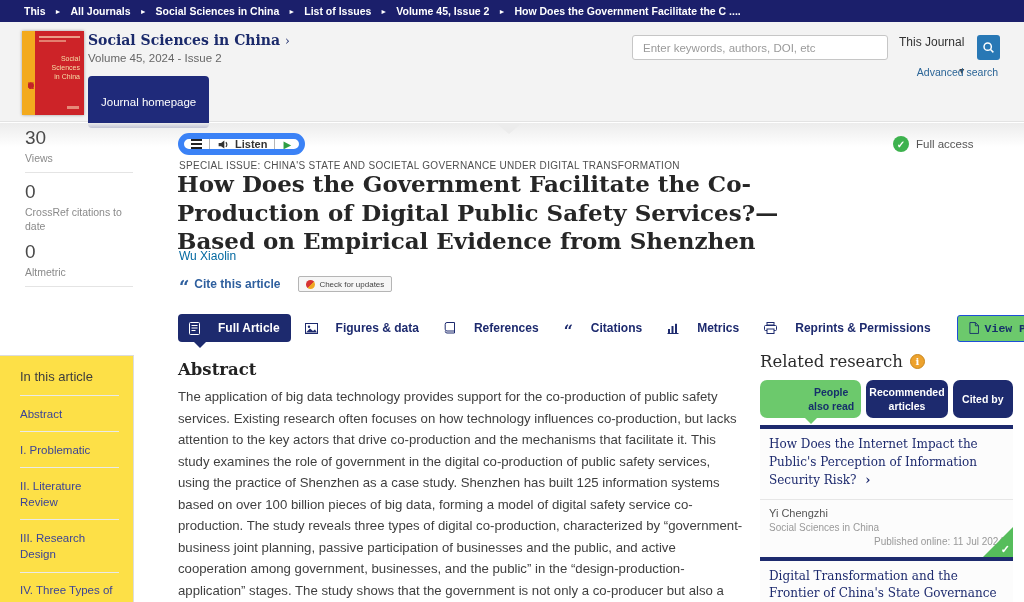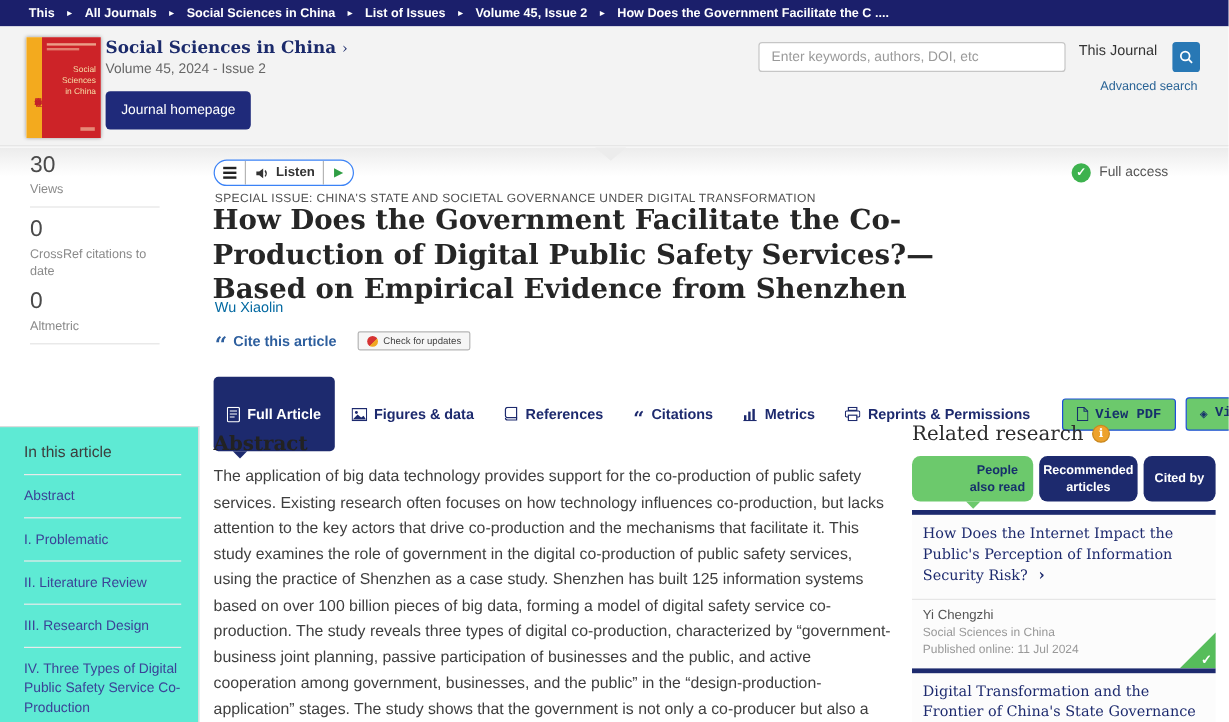--- a/index.html
+++ b/index.html
@@ -20,45 +20,45 @@
   .cover-body { flex:1; background:#cd2328; position:relative; }
   .cover-topline { position:absolute; top:5px; left:4px; right:4px; height:1.5px; background:rgba(255,240,200,.6); }
   .cover-topline::after { content:""; position:absolute; top:4px; left:0; right:14px; height:1.5px; background:rgba(255,240,200,.45); }
   .cover-title { position:absolute; top:23px; right:4px; color:#f6dfa8; font-size:7px; line-height:1.3; text-align:right; white-space:pre-line; }
   .cover-foot { position:absolute; bottom:6px; right:5px; width:12px; height:3px; background:rgba(255,240,200,.5); }
 
   .journal-meta { position:absolute; left:88px; top:10px; }
   .journal-name { font-family:"DejaVu Serif", serif; font-weight:700; font-size:14px; color:#1b2a6b; cursor:pointer; }
   .jarrow { font-size:12px; font-weight:400; }
   .journal-issue { margin-top:4px; font-size:11.5px; color:#666; cursor:pointer; }
-  .homepage-btn { margin-top:12px; background:#1f2a7a; color:#fff; font-size:11.5px; padding:10px 13px; border:none; border-radius:4px;
+  .homepage-btn { margin-top:12px; background:#1f2a7a; color:#fff; font-size:11.5px; padding:20px 13px; border:none; border-radius:4px;
     font-family:"Liberation Sans", sans-serif; cursor:pointer; }
 
   .search-input { position:absolute; left:632px; top:13px; width:256px; height:25px; border:1px solid #c6c6c6; border-radius:3px;
     padding:0 10px; font-size:11.5px; color:#333; background:#fff; font-family:"Liberation Sans", sans-serif; }
   .search-input::placeholder { color:#9a9a9a; }
-  .search-scope { position:absolute; left:899px; top:13px; height:25px; display:flex; align-items:flex-start; gap:16px; font-size:12px; color:#333; cursor:pointer; }
+  .search-scope { position:absolute; left:899px; top:13px; height:25px; display:flex; align-items:flex-end; gap:16px; font-size:12px; color:#333; cursor:pointer;flex-direction:column; }
   .scope-chev { font-size:10px; color:#444; }
   .search-btn { position:absolute; left:977px; top:13px; width:23px; height:25px; background:#2878b5; border:none; border-radius:3px;
     display:flex; align-items:center; justify-content:center; cursor:pointer; }
   .adv-search { position:absolute; top:44px; right:26px; font-size:10.5px; color:#2a6496; text-decoration:none; cursor:pointer; }
 
   .header-notch { position:absolute; top:123px; left:496px; width:0; height:0;
     border-left:13px solid transparent; border-right:13px solid transparent; border-top:11px solid #ececec; }
   .hero-gradient { position:absolute; top:123px; left:0; width:100%; height:24px; background:linear-gradient(#ececec, rgba(255,255,255,0)); }
 
   
   .metrics { position:absolute; left:25px; top:127px; width:108px; }
   .metric-value { font-size:19px; color:#4a4a4a; }
   .metric-label { font-size:10.5px; color:#8a8a8a; margin:2px 0 7px; line-height:1.35; }
   .metric-divider { border-top:1px solid #e4e4e4; margin:2px 0 8px; }
 
   
   .listen-widget { position:absolute; left:178px; top:133px; height:22px; display:inline-flex; align-items:stretch;
-    border:1px solid #3b82f6; border-radius:11px; background:#fff; overflow:hidden; cursor:pointer; }
+    border:6px solid #3b82f6; border-radius:11px; background:#fff; overflow:hidden; cursor:pointer; }
   .listen-seg { display:flex; align-items:center; padding:0 7px; }
   .seg-menu { border-right:1px solid #b5b5b5; }
   .hamburger { width:11px; display:flex; flex-direction:column; gap:2px; }
   .hamburger i { height:2px; background:#222; }
   .seg-listen { gap:5px; font-size:11px; font-weight:700; color:#333; }
   .seg-play { border-left:1px solid #b5b5b5; color:#2f9e44; font-size:10px; padding:0 8px; }
 
   .special-issue { position:absolute; left:179px; top:160px; font-size:10px; color:#4f4f4f; letter-spacing:.3px; }
   .article-title { position:absolute; left:177px; top:170px; width:645px; font-family:"DejaVu Serif", serif;
     font-size:23px; line-height:28.5px; color:#262626; font-weight:700; }
@@ -72,35 +72,35 @@
   .check-badge { margin-left:18px; display:flex; align-items:center; gap:4px; border:1px solid #b5b5b5; background:#f6f6f6;
     border-radius:2px; padding:2.5px 7px; font-size:8px; color:#444; cursor:pointer; }
   .crossmark { width:9px; height:9px; border-radius:50%; background:linear-gradient(135deg, #d63333 55%, #f0a623 55%); }
 
   .full-access { position:absolute; left:893px; top:136px; display:flex; align-items:center; gap:7px; font-size:11.5px; color:#555; }
   .fa-check { width:16px; height:16px; border-radius:50%; background:#3db24e; color:#fff; font-size:10px; font-weight:700;
     display:flex; align-items:center; justify-content:center; }
 
   
   .tabbar { position:absolute; left:178px; top:314px; display:flex; align-items:center; gap:3px; }
-  .tab { position:relative; display:flex; align-items:center; gap:6px; padding:24px 11px; font-size:12px; font-weight:700;
+  .tab { position:relative; display:flex; align-items:center; gap:18px; padding:7px 11px; font-size:12px; font-weight:700;
     color:#1d2a6e; border-radius:4px; white-space:nowrap; cursor:pointer; }
   .tab.active { background:#1d2a6e; color:#fff; }
   .tab-pointer { position:absolute; left:16px; top:100%; width:0; height:0;
     border-left:6px solid transparent; border-right:6px solid transparent; border-top:6px solid #1d2a6e; }
   .tab-quote { font-family:"DejaVu Serif", serif; font-size:16px; line-height:6px; position:relative; top:4px; }
   .view-btn { display:flex; align-items:flex-start; gap:6px; margin-left:12px; padding:6px 11px; background:#6cc96c;
     border:1px solid #1d4ed8; border-radius:3px; font-size:11.5px; font-weight:700; color:#16306b;
     font-family:Liberation Mono, monospace; white-space:nowrap; cursor:pointer; }
   .view-btn.epub { margin-left:5px; }
   .epub-glyph { font-size:11px; }
 
   
-  .toc { position:absolute; left:0; top:355px; width:166px; height:247px; border-top:1px solid #dcdcdc; border-right:1px solid #dcdcdc;
-    padding:0 14px 0 20px; overflow:hidden; background:#5eead4; }
+  .toc { position:absolute; left:0; top:355px; width:134px; height:247px; border-top:1px solid #dcdcdc; border-right:1px solid #dcdcdc;
+    padding:0 14px 0 20px; overflow:hidden; background:#fde047; }
   .toc-title { font-size:13px; color:#3d3d3d; padding:13px 0 11px; }
   .toc-item { border-top:1px solid #eaeaea; padding:9.5px 0; font-size:11.5px; color:#3b4397; line-height:1.4; cursor:pointer; }
 
   
   .abstract-heading { position:absolute; left:178px; top:360px; font-family:"DejaVu Serif", serif; font-size:16.5px; color:#222; font-weight:700; }
   .abstract-text { position:absolute; left:178px; top:386px; width:567px; height:216px; overflow:hidden;
     font-size:13.2px; line-height:21.5px; color:#3f3f3f; }
 
   
   .related { position:absolute; left:760px; top:352px; width:253px; }
@@ -113,21 +113,21 @@
   .rel-tab.active { background:#6cc96c; color:#16306b;padding-left:44px; }
   .rel-pointer { position:absolute; top:100%; left:50%; transform:translateX(-50%); width:0; height:0;
     border-left:6px solid transparent; border-right:6px solid transparent; border-top:6px solid #6cc96c; }
   .rel-cards { margin-top:7px; }
   .rel-card { position:relative; border-top:4px solid #1d2a6e; background:#fcfcfc; }
   .rel-title { padding:7px 9px 9px; font-family:"DejaVu Serif", serif; font-size:12px; line-height:1.45; color:#1d2a6e; cursor:pointer; }
   .rel-chev { font-weight:700; margin-left:5px; font-size:13px; }
   .rel-meta { border-top:1px solid #e6e6e6; padding:7px 9px 10px; }
   .rel-author { font-size:11px; color:#555; margin-bottom:3px; }
   .rel-journal { font-size:10px; color:#999; margin-bottom:3px; }
-  .rel-date { font-size:10px; color:#999; }
+  .rel-date { font-size:10px; color:#999;text-align:right; }
   .corner { position:absolute; right:0; bottom:0; width:0; height:0; border-left:30px solid transparent; border-bottom:30px solid #56bd5b; }
   .corner-check { position:absolute; right:3px; bottom:1px; color:#fff; font-size:11px; font-weight:700; }
 </style>
 </head>
 <body>
 
 <div class="page">
 
   <nav class="breadcrumb">
     <a class="bc-item">This</a>

